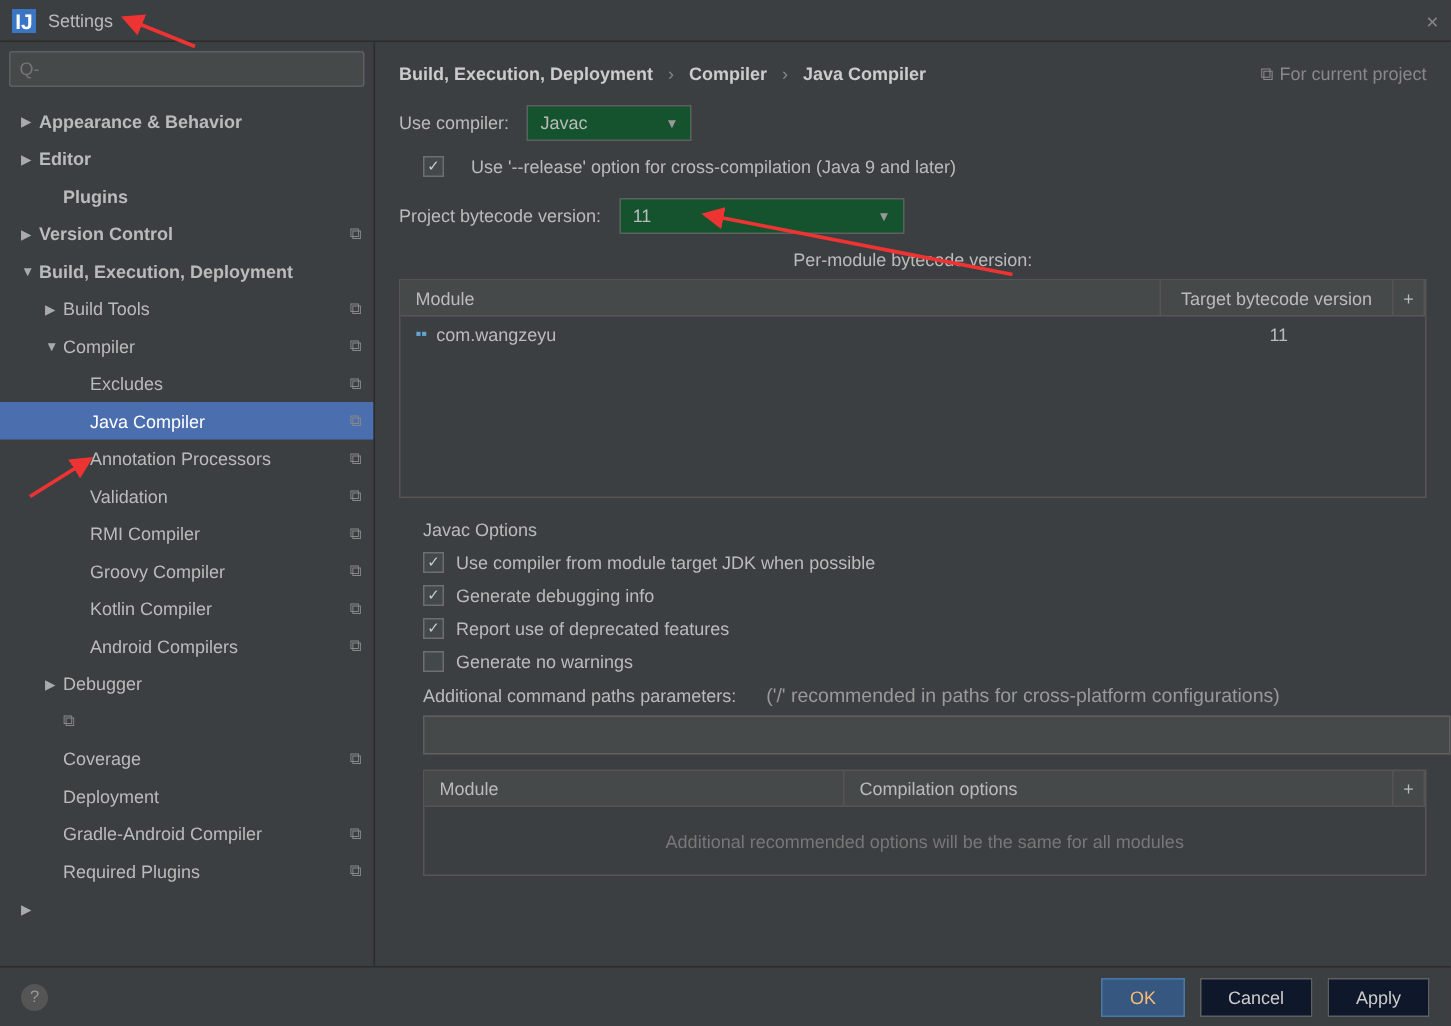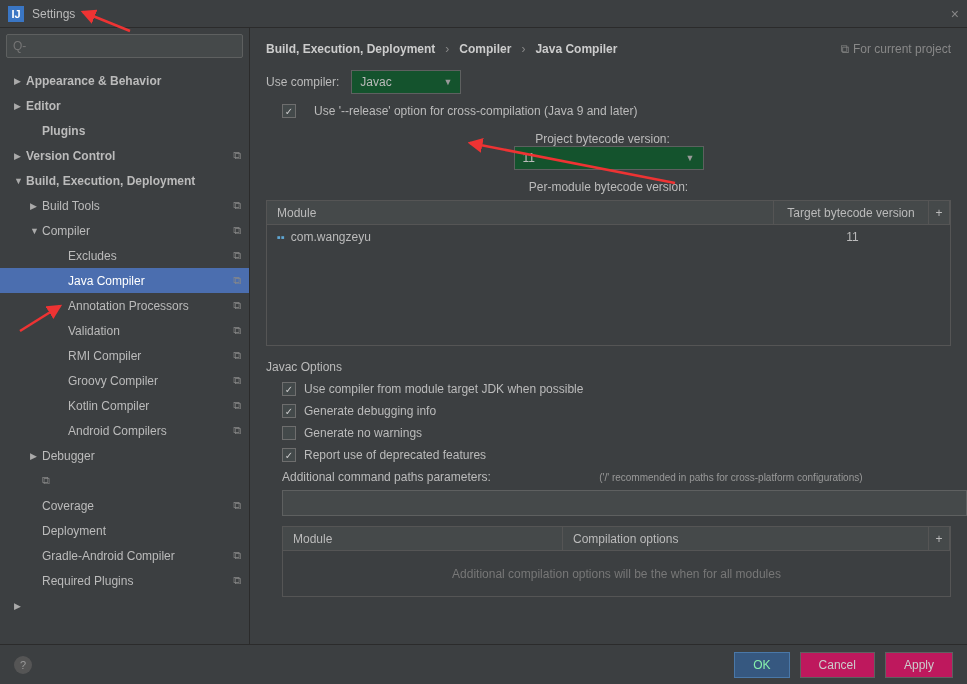--- a/index.html
+++ b/index.html
@@ -1,35 +1,35 @@
 <!DOCTYPE html>
 <html><head>
 <meta charset="utf-8">
 <style>
 * { margin: 0; padding: 0; box-sizing: border-box; }
 body { font-family: "Segoe UI", Arial, sans-serif; font-size: 12px; color: #bbbbbb; background: #3c3f41; width: 967px; height: 684px; overflow: hidden; }
 .titlebar { height: 28px; background: #3c3f41; display: flex; align-items: center; padding: 0 8px; border-bottom: 1px solid #2b2b2b; }
-.app-icon { width: 16px; height: 16px; background: #3a76c4; margin-right: 8px; display: flex; align-items: center; justify-content: center; color: #fff; font-size: 11px; font-weight: bold; }
+.app-icon { width: 16px; height: 16px; background: #3a76c4; margin-right: 8px; display: flex; align-items: center; justify-content: center; color: #fff; font-size: 14px; font-weight: bold; }
 .title-text { color: #bbbbbb; }
 .close-x { margin-left: auto; color: #888; font-size: 14px; cursor: pointer; }
 .body-area { display: flex; height: calc(100% - 28px - 40px); }
 .sidebar { width: 250px; background: #3c3f41; border-right: 1px solid #2b2b2b; display: flex; flex-direction: column; }
 .search-wrap { padding: 6px; }
 .search-input { width: 100%; height: 24px; background: #45494a; border: 1px solid #5e6060; border-radius: 2px; color: #999; padding: 0 6px; font-size: 12px; }
 .tree { flex: 1; overflow-y: auto; padding-top: 4px; }
 .tree-item { display: flex; align-items: center; height: 25px; padding-left: 14px; cursor: pointer; position: relative; }
 .tree-item.selected { background: #4b6eaf; color: #fff; }
 .arrow { width: 10px; display: inline-block; color: #aaa; font-size: 9px; margin-right: 2px; }
 .arrow.empty { visibility: hidden; }
 .item-label { flex: 1; }
 .item-label.bold { font-weight: 600; }
 .copy-ic { color: #888; margin-right: 8px; font-size: 11px; }
 .lvl1 { padding-left: 14px; }
 .lvl2 { padding-left: 30px; }
-.lvl3 { padding-left: 36px; gap: 20px; }
+.lvl3 { padding-left: 48px; }
 .main { flex: 1; padding: 14px 16px 10px 16px; overflow-y: auto; background: #3c3f41; position: relative; }
 .breadcrumb { display: flex; align-items: center; gap: 10px; color: #ccc; font-weight: 600; margin-bottom: 14px; }
 .bc-sep { color: #888; font-weight: normal; }
 .for-project { margin-left: auto; color: #888; font-weight: normal; font-size: 12px; display: flex; align-items: center; gap: 4px; }
 .row { display: flex; align-items: center; margin-bottom: 10px; }
 .label { margin-right: 12px; }
 .combo { display: flex; align-items: center; height: 24px; background: #14532d; border: 1px solid #5e6060; padding: 0 8px; min-width: 110px; justify-content: space-between; }
 .combo.bytecode { min-width: 190px; }
 .combo .cb-arrow { color: #999; font-size: 9px; margin-left: 10px; }
 .checkbox-row { display: flex; align-items: center; margin-bottom: 8px; margin-left: 16px; }
@@ -42,34 +42,34 @@
 .th.module { flex: 1; }
 .th.target { width: 155px; justify-content: center; }
 .th.add { width: 18px; justify-content: center; cursor: pointer; }
 .table-body { min-height: 120px; }
 .tr { display: flex; height: 24px; align-items: center; }
 .td { padding: 0 10px; height: 100%; display: flex; align-items: center; }
 .td.module { flex: 1; gap: 6px; }
 .td.target { width: 155px; justify-content: center; }
 .td.add { width: 18px; }
 .folder-ic { color: #5fa7d4; font-size: 11px; }
-.section-head { margin: 14px 0 8px 0; }
+.section-head { margin: 14px 0 8px 16px; }
 .cmdline-row { display: flex; align-items: center; gap: 20px; margin-bottom: 6px; }
-.cmdline-hint { color: #999; font-size: 10px; flex: 1; text-align: center; }
+.cmdline-hint { color: #999; font-size: 13px; flex: 1; text-align: left; }
 .text-input { width: 100%; height: 26px; background: #45494a; border: 1px solid #5e6060; margin-left: 16px; margin-bottom: 10px; }
 .override-table { border: 1px solid #555; }
 .override-head { display: flex; background: #45494a; height: 24px; align-items: center; border-bottom: 1px solid #555; }
 .oth { padding: 0 10px; border-right: 1px solid #555; height: 100%; display: flex; align-items: center; }
 .oth.mod { width: 280px; }
 .oth.opts { flex: 1; }
 .oth.add2 { width: 18px; justify-content: center; cursor: pointer; }
 .override-body { height: 45px; display: flex; align-items: center; justify-content: center; color: #777; font-style: normal; }
 .footer { height: 40px; border-top: 1px solid #2b2b2b; display: flex; align-items: center; justify-content: flex-end; padding: 0 14px; gap: 10px; background: #3c3f41; }
-.btn { height: 26px; padding: 0 18px; background: #be185d; border: 1px solid #5e6060; color: #ccc; cursor: pointer; display: flex; align-items: center; }
-.btn.primary { background: #365880; border-color: #4a78a8; color: #86efac; }
+.btn { height: 26px; padding: 0 18px; background: #0f172a; border: 1px solid #5e6060; color: #ccc; cursor: pointer; display: flex; align-items: center; }
+.btn.primary { background: #365880; border-color: #4a78a8; color: #fdba74; }
 .help-ic { margin-right: auto; width: 18px; height: 18px; border-radius: 50%; background: #555; color: #999; display: flex; align-items: center; justify-content: center; font-size: 11px; }
 .red-arrow { position: absolute; z-index: 100; pointer-events: none; }
 </style>
 </head>
 <body>
 
 <div class="titlebar">
   <div class="app-icon">IJ</div>
   <span class="title-text">Settings</span>
   <span class="close-x">×</span>
@@ -223,21 +223,21 @@
         <span>Javac</span>
         <span class="cb-arrow">▼</span>
       </div>
     </div>
 
     <div class="checkbox-row" style="margin-left:16px;gap:10px;">
       <div class="checkbox checked"></div>
       <span>Use '--release' option for cross-compilation (Java 9 and later)</span>
     </div>
 
-    <div class="row" style="margin-top:14px;flex-direction:column;">
+    <div class="row" style="margin-top:14px;">
       <span class="label">Project bytecode version:</span>
       <div class="combo bytecode">
         <span>11</span>
         <span class="cb-arrow">▼</span>
       </div>
     </div>
 
     <svg class="red-arrow" style="left:210px; top:100px;" width="220" height="60">
       <defs>
           <marker id="ah3" markerWidth="6" markerHeight="6" refX="5" refY="3" orient="auto">
@@ -271,42 +271,42 @@
 
     <div class="checkbox-row">
       <div class="checkbox checked"></div>
       <span>Use compiler from module target JDK when possible</span>
     </div>
     <div class="checkbox-row">
       <div class="checkbox checked"></div>
       <span>Generate debugging info</span>
     </div>
     <div class="checkbox-row">
+      <div class="checkbox checked"></div>
+      <span>Report use of deprecated features</span>
+    </div>
+    <div class="checkbox-row">
       <div class="checkbox"></div>
       <span>Generate no warnings</span>
-    </div>
-    <div class="checkbox-row">
-      <div class="checkbox checked"></div>
-      <span>Report use of deprecated features</span>
     </div>
 
     <div class="cmdline-row" style="margin-top:6px;">
       <span style="margin-left:16px;">Additional command paths parameters:</span>
       <span class="cmdline-hint">('/' recommended in paths for cross-platform configurations)</span>
     </div>
     <div class="text-input"></div>
 
 
     <div class="override-table" style="margin-left:16px;">
       <div class="override-head">
         <div class="oth mod">Module</div>
         <div class="oth opts">Compilation options</div>
         <div class="oth add2">+</div>
       </div>
-      <div class="override-body">Additional compilation options will be the when for all modules</div>
+      <div class="override-body">Additional recommended options will be the same for all modules</div>
     </div>
 
   </div>
 </div>
 
 <div class="footer">
   <div class="help-ic">?</div>
   <div class="btn primary">OK</div>
   <div class="btn">Cancel</div>
   <div class="btn">Apply</div>

